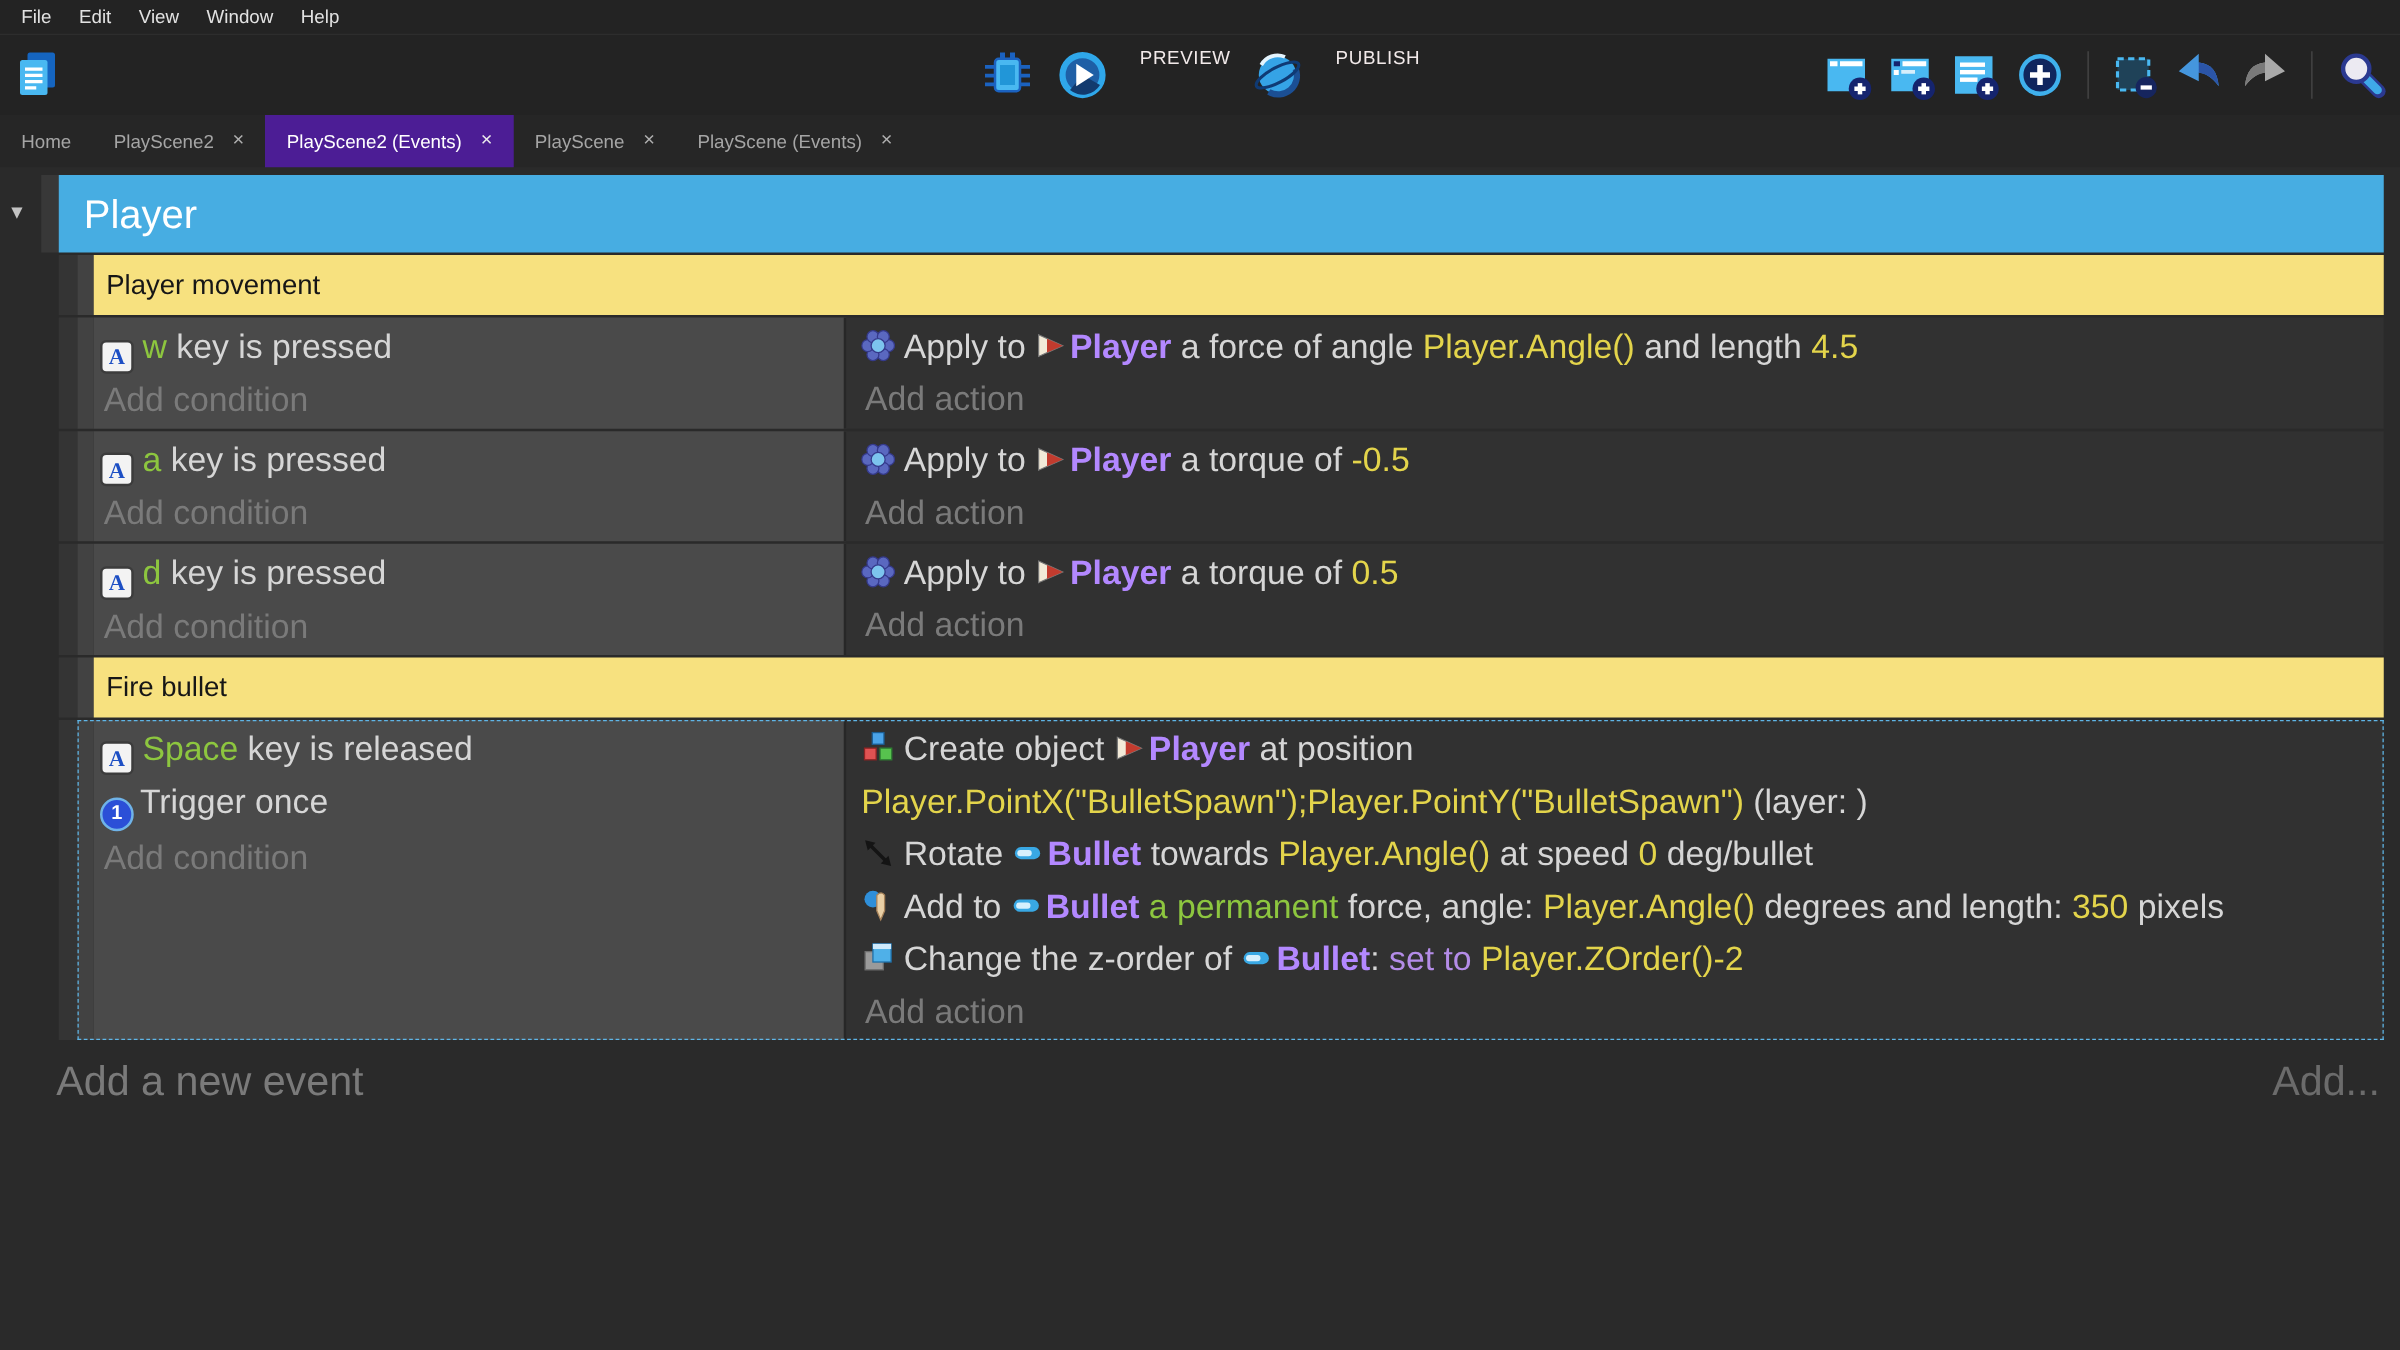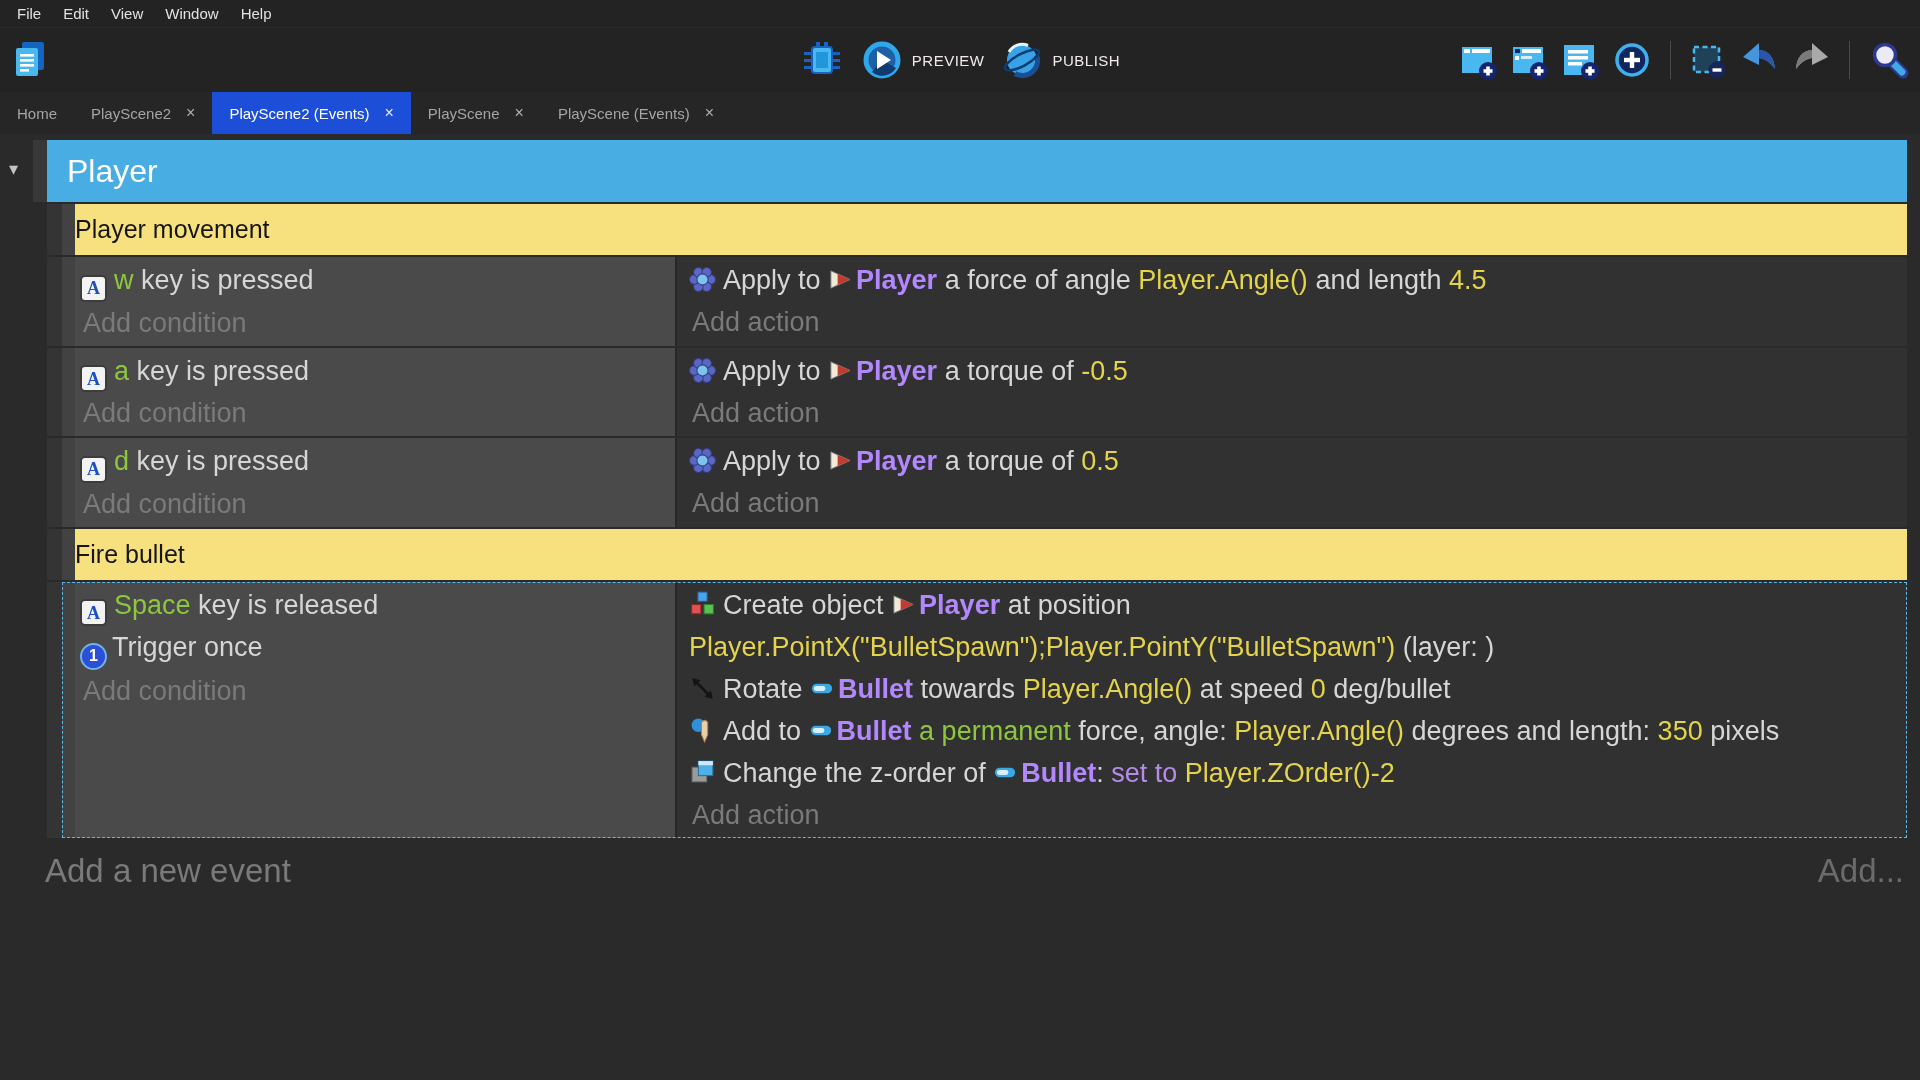--- a/index.html
+++ b/index.html
@@ -5,43 +5,43 @@
   html,body{margin:0;padding:0}
   body{width:1920px;height:1080px;background:#2a2a2a;overflow:hidden;
        font-family:"Liberation Sans",sans-serif;-webkit-font-smoothing:antialiased}
   
   .menubar{height:27px;background:#232323;display:flex;align-items:center;padding-left:6px;border-bottom:1px solid #2d2d2d}
   .menu-item{color:#e2e2e2;font-size:15px;padding:0 11px;cursor:default}
   .toolbar{height:64px;background:#232323;display:flex;align-items:center;position:relative}
   .tb-left{position:absolute;left:8px;display:flex;align-items:center}
   .tb-center{margin:0 auto;display:flex;align-items:center;gap:16px}
   .tb-right{position:absolute;right:10px;display:flex;align-items:center;gap:7px}
-  .tb-btn{display:flex;align-items:center;gap:8px}
+  .tb-btn{display:flex;gap:24px}
   .tb-label{color:#f2eaea;font-size:15px;letter-spacing:.5px}
   .ticon{width:44px;height:44px;display:block}
   .sep{width:1px;height:38px;background:#4a4a4a;margin:0 9px}
   
   .tabbar{height:42px;background:#262626;display:flex;align-items:stretch}
   .tab{display:flex;align-items:center;padding:0 17px;color:#a5a5a5;font-size:15px;gap:15px}
-  .tab.active{background:#1d4ed8;color:#fff}
+  .tab.active{background:#4c1d95;color:#fff}
   .tab .close{color:#b0b0b0;font-size:16px}
   .tab.active .close{color:#ececec}
   
   .sheet{position:relative;height:946px;background:#2a2a2a;padding-top:6px}
   .caret{position:absolute;left:9px;top:24px;color:#c3c3c3;font-size:18px}
   .group-header{margin:0 13px 0 33px;display:flex;height:62px}
   .group-handle{width:14px;background:#383838}
   .group-title{flex:1;background:#47ade2;color:#fff;font-size:32px;display:flex;align-items:center;padding-left:20px}
   .rows{margin:0 13px 0 47px}
   .row{display:flex;margin-top:2px}
   .spine{width:15px;background:#343434}
   .rowbody{flex:1;display:flex;min-width:0}
   .row.selected .rowbody{outline:1px dashed #5fb6e8;outline-offset:-1px}
   .handle{width:13px;background:#424242}
-  .comment-body{flex:1;background:#f7e17f;color:#161616;font-size:25px;padding:11px 0 11px 0}
+  .comment-body{flex:1;background:#f7e17f;color:#161616;font-size:22px;padding:11px 0 11px 10px}
   .event-cond{width:602px;box-sizing:border-box;background:#4a4a4a;padding:2px 0 2px 5px;border-right:2px solid #272727;overflow:hidden}
   .event-act{flex:1;background:#313131;padding:2px 0 2px 12px;overflow:hidden;min-width:0}
   .evline{line-height:42px;font-size:27px;color:#d6d6d6;white-space:nowrap}
   .addline{color:#7a7a7a;font-size:27px;line-height:42px;padding-left:3px;white-space:nowrap}
   .seg-p{color:#d6d6d6}.seg-g{color:#8dc63f}.seg-y{color:#e3d44b}
   .seg-o{color:#b388ff;font-weight:bold}.seg-v{color:#b48ce8}
   .kicon{display:inline-flex;width:27px;height:27px;box-sizing:border-box;background:#f3f3f3;border:2px solid #3c3c3c;
          border-radius:5px;align-items:center;justify-content:center;color:#1d4fc4;font-weight:bold;font-size:18px;
          vertical-align:-5px;margin-right:7px;font-family:"Liberation Serif",serif}
   .oicon{display:inline-flex;width:27px;height:27px;box-sizing:border-box;background:#2b4fd7;border:2px solid #6fb3e8;

